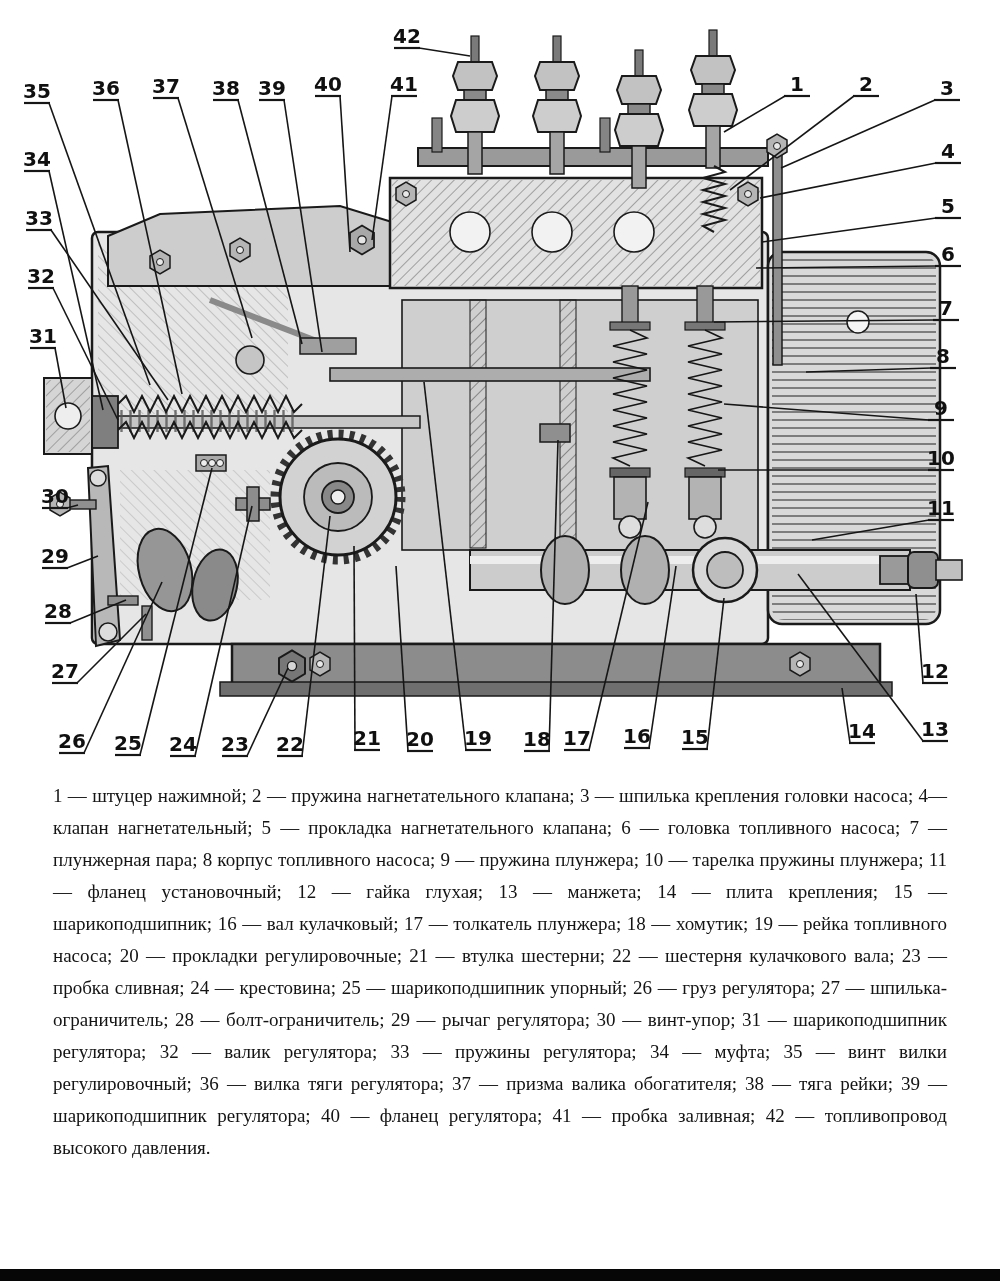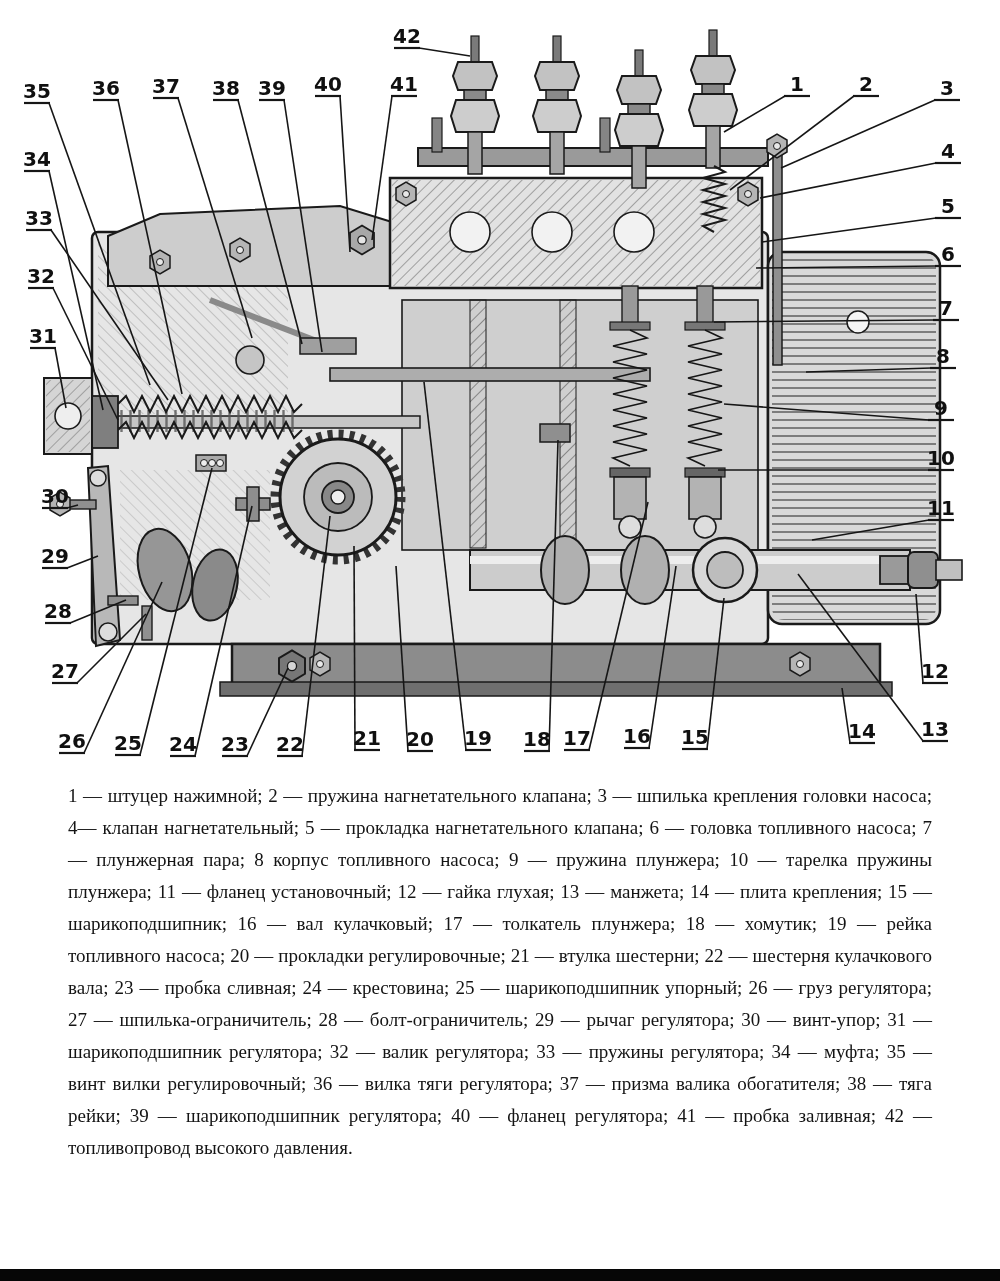--- a/index.html
+++ b/index.html
@@ -3,21 +3,21 @@
 <meta charset="utf-8">
 <style>
   html,body{margin:0;padding:0;background:#ffffff;}
   .page{
     position:relative;width:1000px;height:1281px;background:#ffffff;
     overflow:hidden;font-family:"Liberation Serif", serif;
   }
   .figure{position:absolute;top:0;left:0;width:959px;height:775px;}
   .legend{
     position:absolute;top:780px;left:0;right:0;margin:0;
-    padding:0 68px;font-size:19px;line-height:32px;text-align:justify;
+    padding:0 53px;font-size:19px;line-height:32px;text-align:justify;
     color:#141414;
   }
   .bottom-bar{position:absolute;left:0;bottom:0;width:100%;height:12px;background:#060606;}
   .callout-num{font:bold 20px "DejaVu Sans", sans-serif;fill:#101010;text-anchor:middle;}
   .leader{stroke:#161616;stroke-width:1.6;fill:none;}
   .underline{stroke:#161616;stroke-width:2.2;}
 </style>
 </head>
 <body>
 

